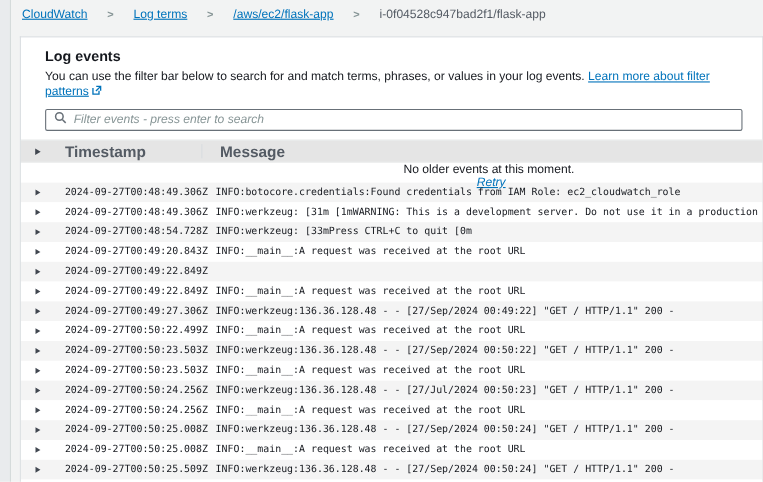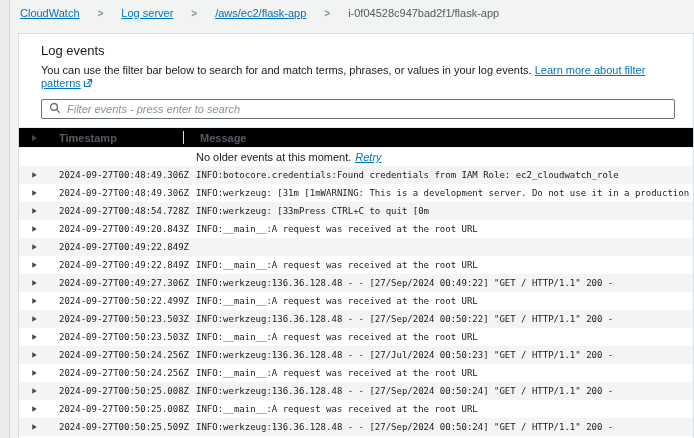--- a/index.html
+++ b/index.html
@@ -21,21 +21,21 @@
   .crumb-link{color:#0073bb;text-decoration:underline;cursor:pointer;}
   .crumb-sep{color:#879596;font-size:10px;font-weight:bold;}
   .crumb-current{color:#545b64;}
   
   .card{
     position:absolute;left:18px;top:33px;width:676px;height:410px;
     background:#ffffff;border:1px solid #d9dde0;border-bottom:none;
     box-sizing:border-box;
   }
   .card-title{
-    font-size:13px;font-weight:normal;color:#16191f;
+    font-size:13px;font-weight:bold;color:#16191f;
     margin:9px 22px 6px 22px;
   }
   .card-desc{
     font-size:11px;color:#16191f;margin:0 22px 8px 22px;line-height:13px;
   }
   .learn-link{color:#0073bb;text-decoration:underline;cursor:pointer;}
   .ext-icon{display:inline-block;vertical-align:-1px;margin-left:2px;}
   
   .filter-box{
     margin:0 18px 8px 22px;height:18px;border:1px solid #687078;border-radius:2px;
@@ -43,54 +43,54 @@
   }
   .filter-box input{
     border:none;outline:none;flex:1;font-family:"Liberation Sans",sans-serif;
     font-size:11px;font-style:italic;color:#16191f;background:transparent;padding:0;margin-left:6px;
   }
   .filter-box input::placeholder{color:#879596;font-style:italic;}
   
   .tbl-header{
     height:19px;display:flex;align-items:center;
     border-top:1px solid #eaeded;border-bottom:1px solid #eaeded;
-    font-size:11px;font-weight:bold;color:#545b64;background:#000000;
+    font-size:14px;font-weight:bold;color:#545b64;background:#e5e5e5;
   }
   .cell-expander{width:40px;flex:none;display:flex;align-items:center;padding-left:13px;box-sizing:border-box;}
   .tri{
     width:0;height:0;border-left:5px solid #414750;
     border-top:3.5px solid transparent;border-bottom:3.5px solid transparent;
     cursor:pointer;
   }
   .cell-ts{width:124px;flex:none;}
   .hdr-div{width:1px;height:13px;background:#d9dde0;margin-right:12px;}
   .cell-msg{flex:1;min-width:0;padding-left:4px;}
   .notice-row{
     height:18px;display:flex;align-items:center;background:#fff;
-    font-size:11px;color:#16191f;padding-left:177px;white-space:nowrap;
+    font-size:11px;color:#16191f;padding-left:177px;white-space:nowrap;flex-direction:column;
   }
   .retry-link{color:#0073bb;font-style:italic;text-decoration:underline;margin-left:4px;cursor:pointer;}
   .log-row{
     height:18px;display:flex;align-items:center;background:#fff;
     font-family:"DejaVu Sans Mono","Liberation Mono",monospace;
     font-size:9px;color:#16191f;white-space:nowrap;overflow:hidden;
   }
   .log-row:nth-child(odd){background:#f4f4f4;}
   .log-row .cell-msg{padding-left:13px;overflow:hidden;}
   .log-row .tri{transform:scale(0.9);}
 </style>
 </head>
 <body>
 
 <div class="left-rail"></div>
 
 <nav class="breadcrumb">
     <span class="crumb-link">CloudWatch</span>
     <span class="crumb-sep">&gt;</span>
-    <span class="crumb-link">Log server</span>
+    <span class="crumb-link">Log terms</span>
     <span class="crumb-sep">&gt;</span>
     <span class="crumb-link">/aws/ec2/flask-app</span>
     <span class="crumb-sep">&gt;</span>
     <span class="crumb-current">i-0f04528c947bad2f1/flask-app</span>
   </nav>
 
 <div class="card">
   <div class="card-title">Log events</div>
 
   <div class="card-desc">

